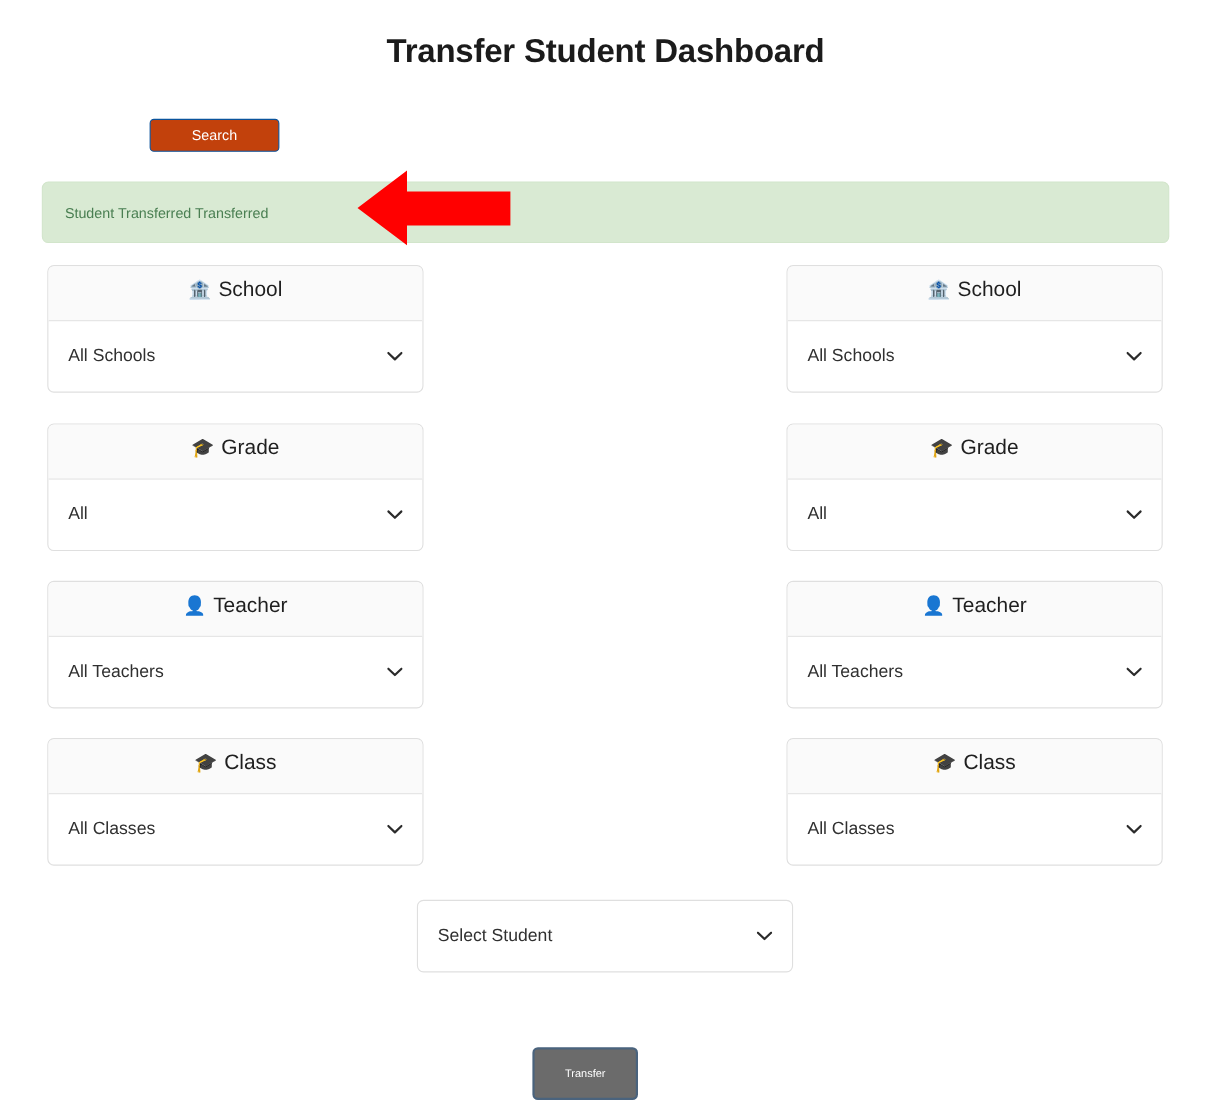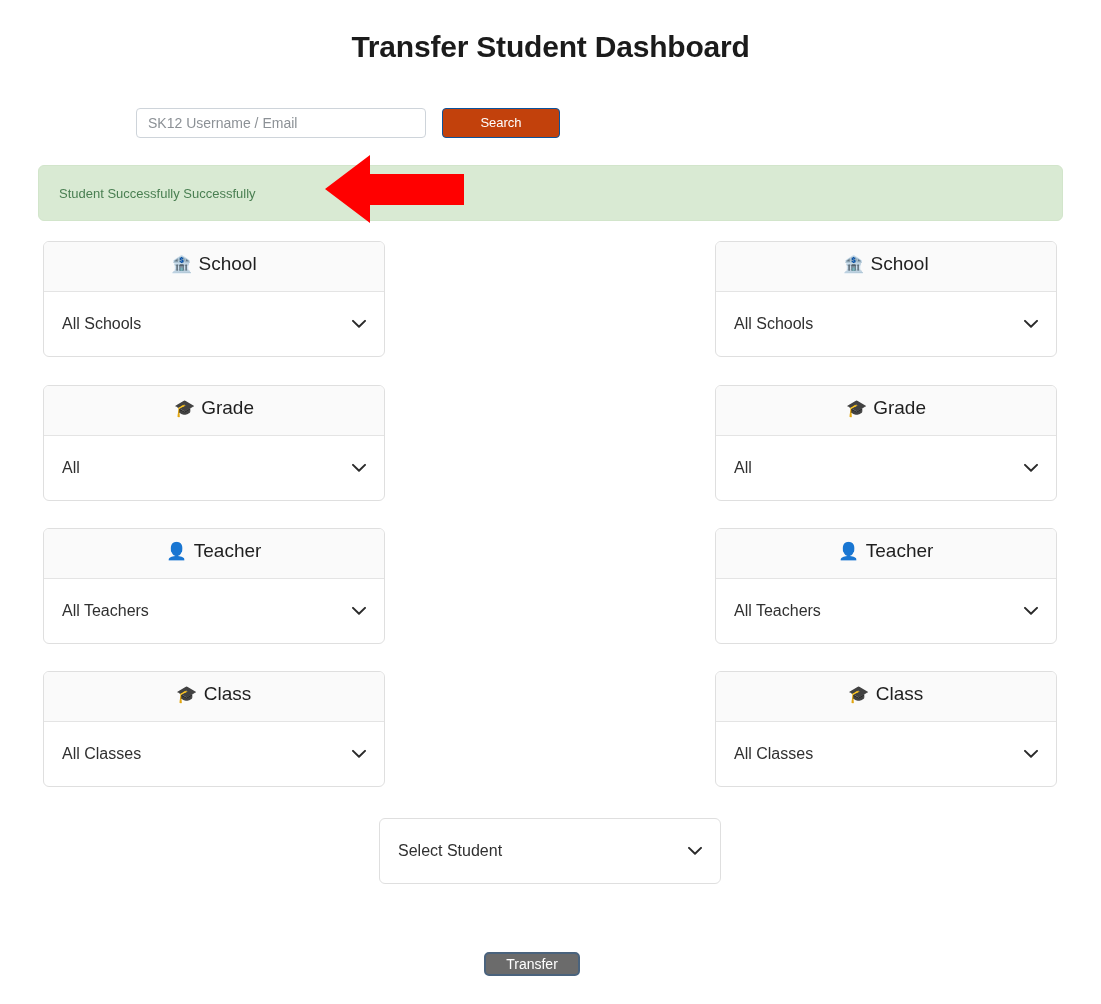--- a/index.html
+++ b/index.html
@@ -159,43 +159,42 @@
   .card-r4 { left: 715px; top: 671px; }
   
   .card-students { left: 379px; top: 818px; width: 342px; }
 
   
   .transfer-button {
     position: absolute;
     left: 484px;
     top: 952px;
     width: 96px;
-    height: 24px;
+    height: 48px;
     box-sizing: border-box;
     background: #6b6b6b;
     border: 2px solid #4a637d;
     border-radius: 5px;
     color: #ffffff;
-    font-size: 14px;
+    font-size: 10px;
     font-family: "Liberation Sans", sans-serif;
     cursor: pointer;
   }
 </style>
 </head>
 <body>
 
 <h1 class="page-title">Transfer Student Dashboard</h1>
 
 <div class="search-row">
-  <input class="search-input" type="text" placeholder="SK12 Username / Email" style="">
   <button class="search-button">Search</button>
 </div>
 
 <div class="alert-success">
-  <span class="alert-text">Student Successfully Successfully</span>
+  <span class="alert-text">Student Transferred Transferred</span>
 </div>
 
 <svg class="annotation-arrow" viewBox="0 0 145 72">
   <polygon points="3,36 48,2 48,21 142,21 142,52 48,52 48,70" fill="#ff0000"></polygon>
 </svg>
 
 <div class="card card-l1">
   <div class="card-header">
     <span class="hdr-icon">🏦</span><span>School</span>
   </div>

